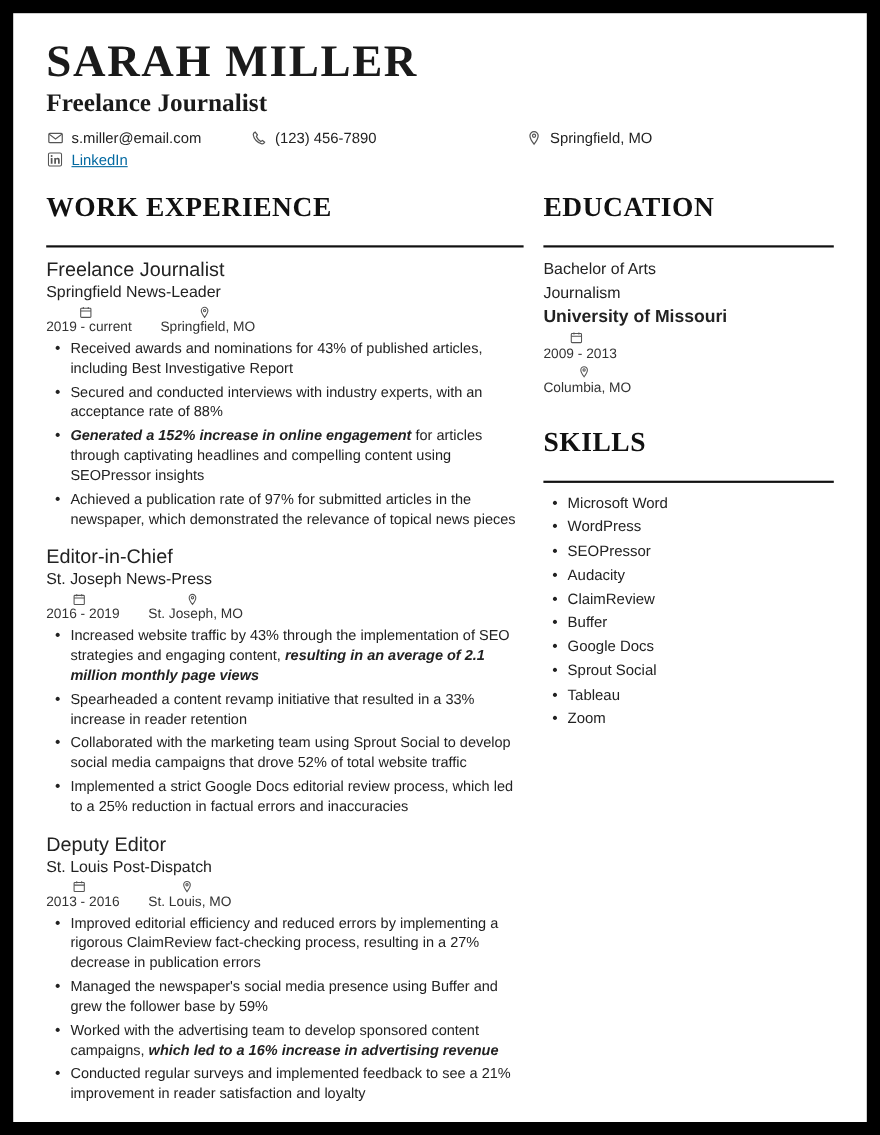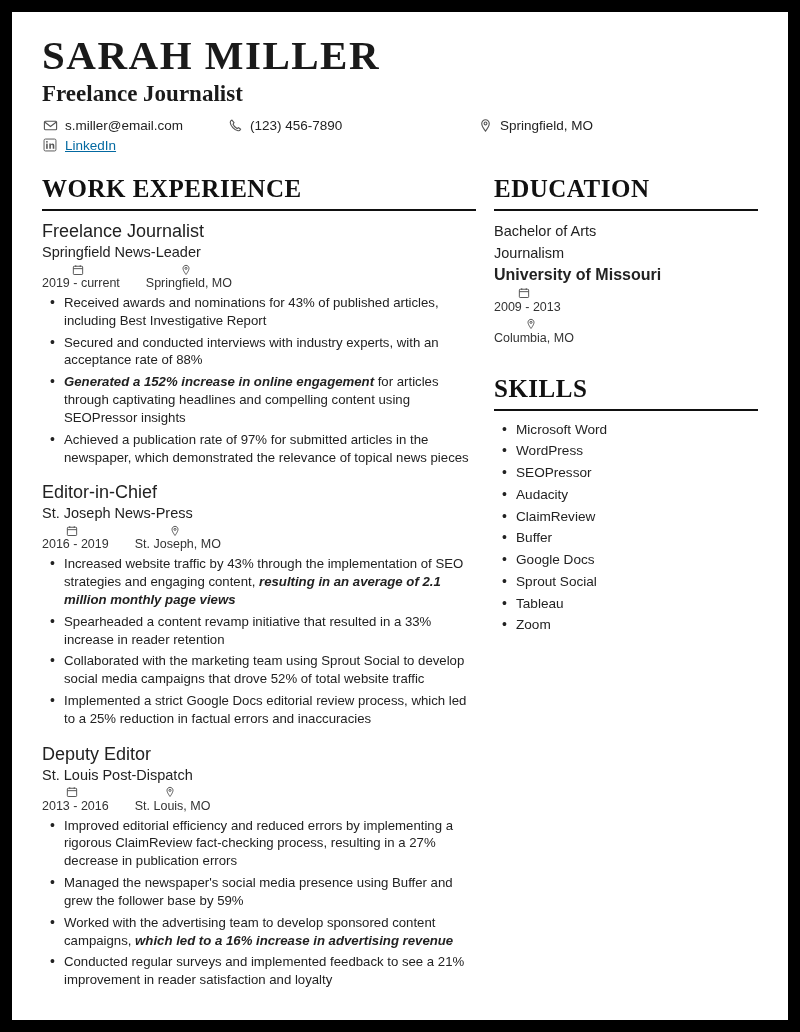--- a/index.html
+++ b/index.html
@@ -82,21 +82,21 @@
     width: 264px;
     flex: none;
   }
   .section-head {
     font-family: "Liberation Serif", serif;
     font-size: 25px;
     font-weight: bold;
     letter-spacing: 0.5px;
     color: #111;
     border-bottom: 2px solid #111;
-    padding-bottom: 6px;
+    padding-bottom: 20px;
     margin: 0 0 10px 0;
   }
   .job {
     margin-bottom: 16px;
   }
   .job-title {
     font-size: 18px;
     color: #222;
     margin-bottom: 2px;
   }

